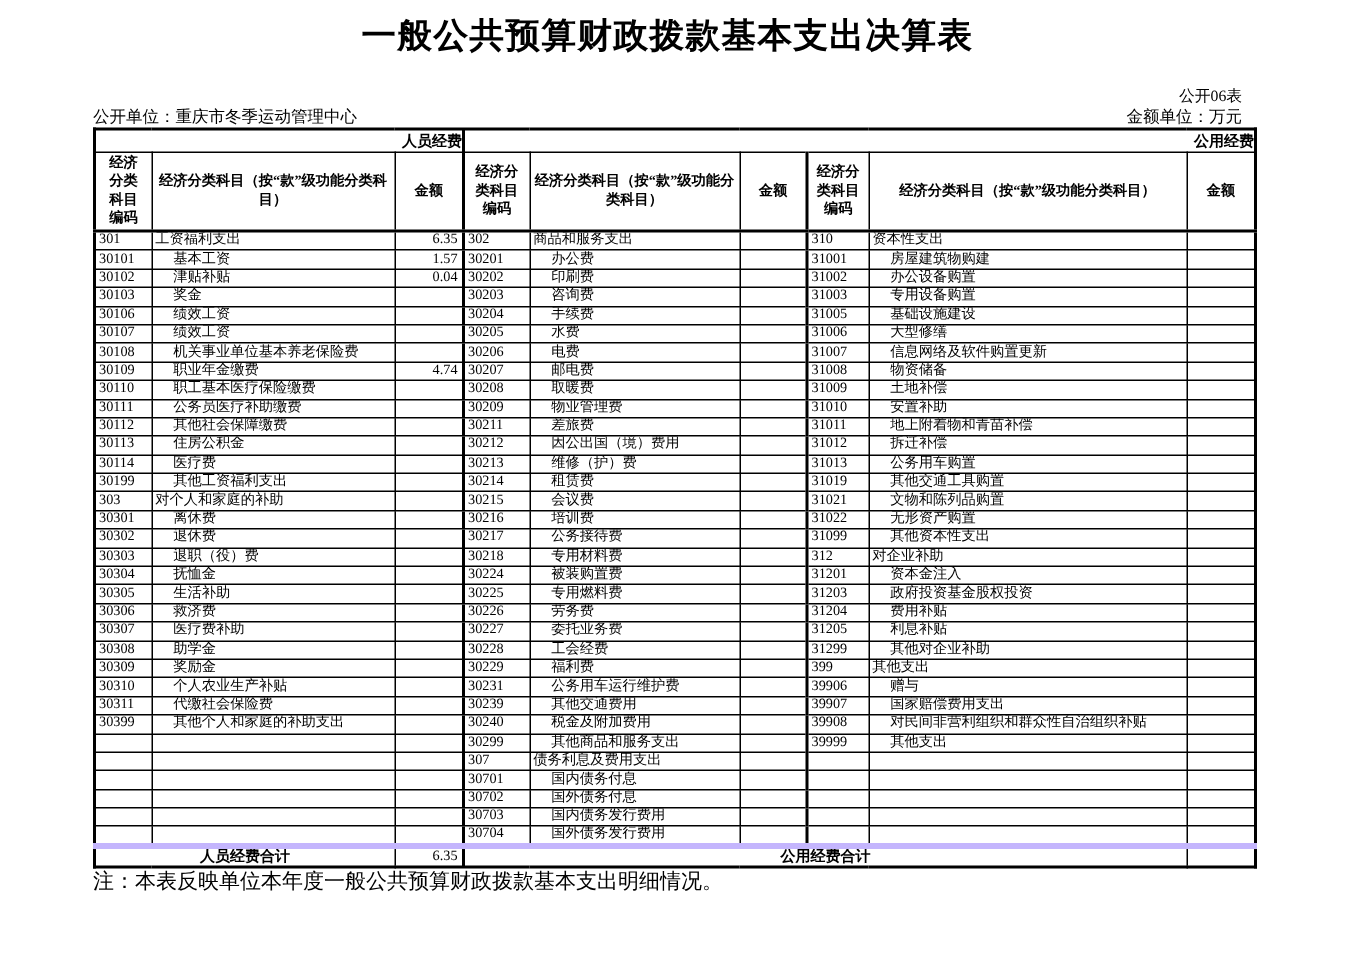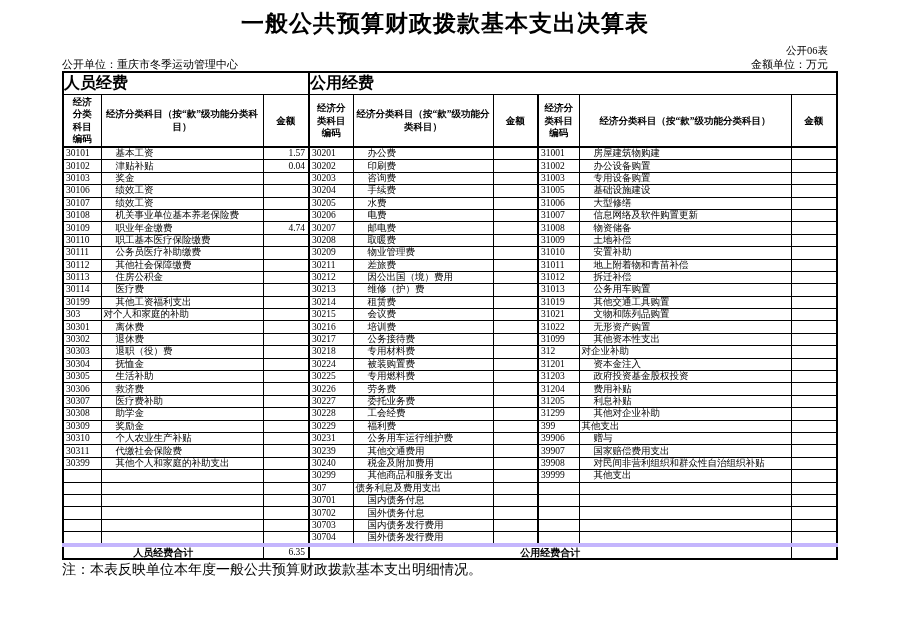--- a/index.html
+++ b/index.html
@@ -1,25 +1,25 @@
 <!DOCTYPE html>
 <html><head>
 <meta charset="utf-8">
 <style>
   html,body{margin:0;padding:0;background:#fff;}
   body{width:900px;height:637px;font-family:"Liberation Serif",serif;color:#000;}
   .page{width:900px;height:637px;box-sizing:border-box;padding:8px 72px 0 62px;}
   .title{margin:0;text-align:center;font-family:"Liberation Sans",sans-serif;
          font-size:23px;font-weight:bold;letter-spacing:1px;}
-  .table-no{text-align:right;font-size:10.5px;margin-top:6px;line-height:12px;}
+  .table-no{text-align:right;font-size:10.5px;margin-top:20px;line-height:12px;}
   .meta{display:flex;justify-content:space-between;font-size:11px;line-height:13px;margin-top:1px;}
   table{border-collapse:collapse;table-layout:fixed;width:774px;border:2px solid #000;}
   th,td{border:1px solid #000;box-sizing:border-box;overflow:hidden;font-weight:normal;}
   .sec{border-left:2px solid #000;}
-  th.group{height:13px;font-size:16px;font-weight:bold;padding:0;text-align:left;}
+  th.group{height:13px;font-size:10px;font-weight:bold;padding:0;text-align:right;}
   th.colh{height:49px;font-size:9.5px;font-weight:bold;line-height:1.3;padding:1px 3px;
           text-align:center;vertical-align:middle;border-bottom:2px solid #000;}
   th.colh.code{padding:1px 5px;}
   tbody td{height:12.4px;font-size:9.5px;line-height:11px;white-space:nowrap;padding:0 2px;}
   .cell-code{text-align:left;}
   .cell-name{padding-left:14px;}
   .cell-name.lv1{padding-left:2px;}
   .cell-amt{text-align:right;padding-right:3px;}
   .total-row td{height:13px;font-size:10px;font-weight:bold;text-align:center;
                 border-top:4px solid #c4b5fd;}
@@ -61,20 +61,31 @@
         <th class="colh code sec">经济分类科目编码</th>
         <th class="colh">经济分类科目（按“款”级功能分类科目）</th>
         <th class="colh">金额</th>
         <th class="colh code sec">经济分类科目编码</th>
         <th class="colh">经济分类科目（按“款”级功能分类科目）</th>
         <th class="colh">金额</th>
       </tr>
     </thead>
     <tbody id="table-body">
         <tr>
+          <td class="cell-code">301</td>
+          <td class="cell-name lv1">工资福利支出</td>
+          <td class="cell-amt">6.35</td>
+          <td class="cell-code sec">302</td>
+          <td class="cell-name lv1">商品和服务支出</td>
+          <td class="cell-amt"></td>
+          <td class="cell-code sec">310</td>
+          <td class="cell-name lv1">资本性支出</td>
+          <td class="cell-amt"></td>
+        </tr>
+        <tr>
           <td class="cell-code">30101</td>
           <td class="cell-name">基本工资</td>
           <td class="cell-amt">1.57</td>
           <td class="cell-code sec">30201</td>
           <td class="cell-name">办公费</td>
           <td class="cell-amt"></td>
           <td class="cell-code sec">31001</td>
           <td class="cell-name">房屋建筑物购建</td>
           <td class="cell-amt"></td>
         </tr>

